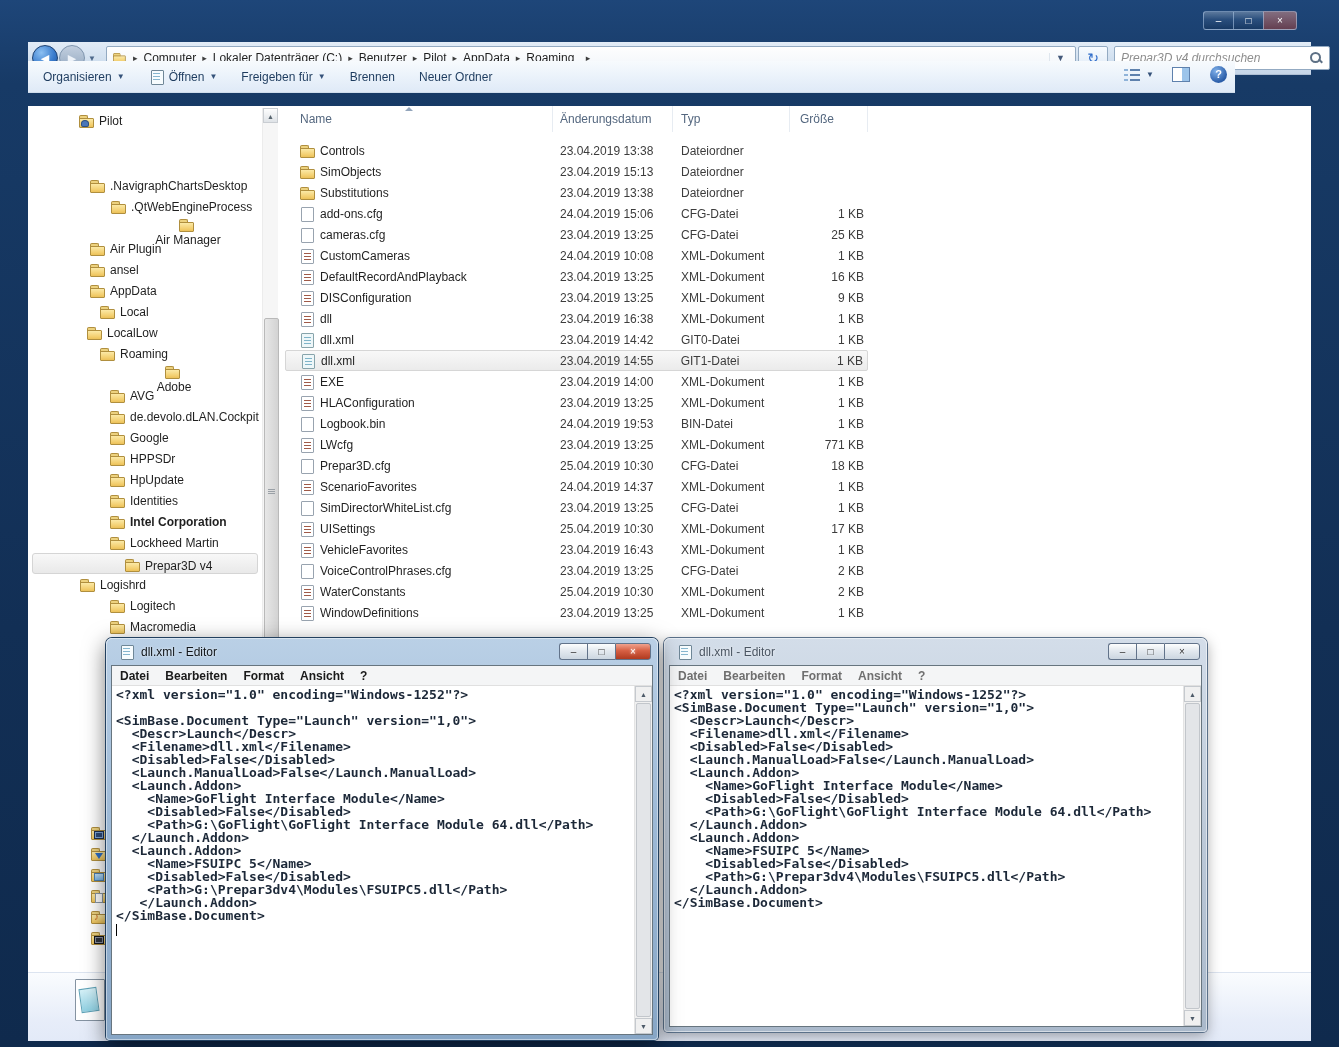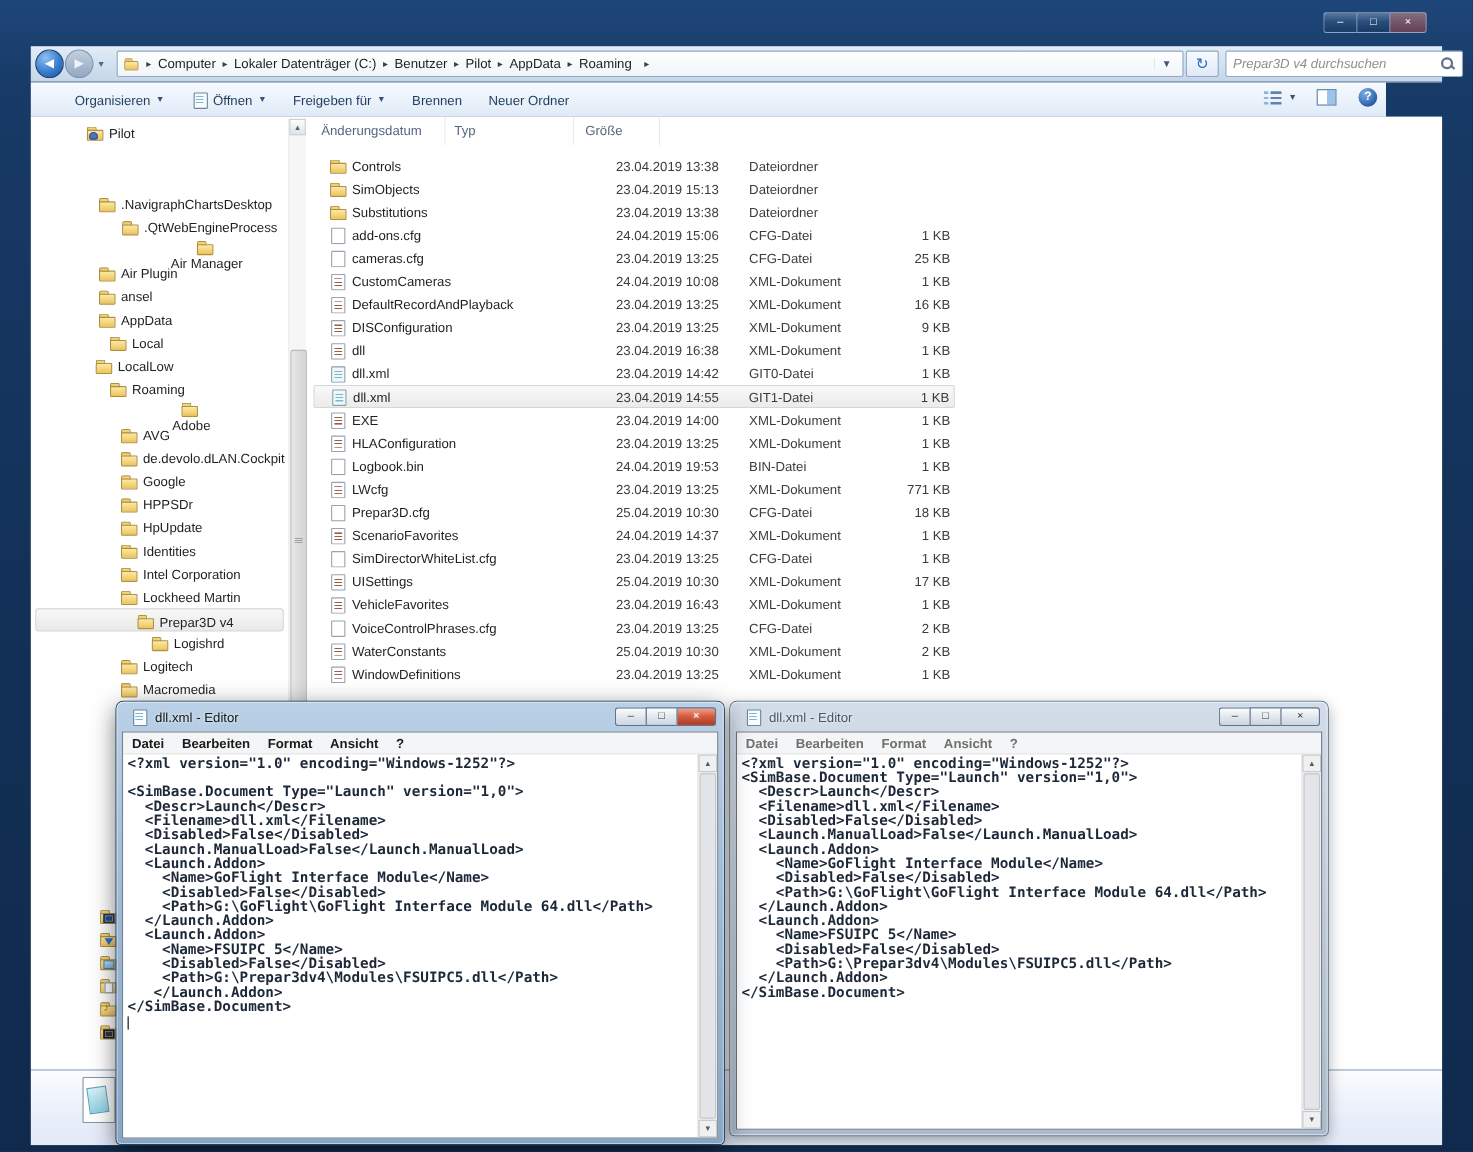--- a/index.html
+++ b/index.html
@@ -36,23 +36,23 @@
                text-align:center;line-height:22px;font-size:14px;color:#2d6bc9;}
   .searchbox{position:absolute;left:1086px;top:4px;width:216px;height:24px;box-sizing:border-box;
              background:#fff;border:1px solid #93aac2;border-radius:2px;display:flex;align-items:center;
              padding:0 6px;font-size:12px;}
   .search-ph{flex:1;font-style:italic;color:#8e8e8e;white-space:nowrap;overflow:hidden;}
   .mag{position:relative;width:14px;height:14px;}
   .mag::before{content:"";position:absolute;left:1px;top:1px;width:7px;height:7px;border:2px solid #5d7085;border-radius:50%;}
   .mag::after{content:"";position:absolute;left:9px;top:9px;width:5px;height:2px;background:#5d7085;transform:rotate(45deg);}
 
   
-  .toolbar{position:absolute;left:28px;top:75px;width:1207px;height:31px;
+  .toolbar{position:absolute;left:28px;top:61px;width:1207px;height:31px;
            background:linear-gradient(180deg,#f7fafd,#ecf3fb 45%,#dfeaf7);border-bottom:1px solid #d0ddec;
-           display:flex;align-items:center;font-size:12px;color:#1e3c5f;padding-left:25px;}
+           display:flex;align-items:center;font-size:12px;color:#1e3c5f;}
   .tb-item{display:flex;align-items:center;padding:0 9px;height:22px;margin-left:6px;white-space:nowrap;}
   .tb-chev{font-size:8px;color:#35527a;margin-left:5px;}
   .tb-right{position:absolute;right:8px;top:5px;display:flex;align-items:center;}
   .view-icon{width:17px;height:14px;background:
       repeating-linear-gradient(180deg,#5e81ad 0 2px,transparent 2px 5px) 6px 1px/10px 12px no-repeat,
       repeating-linear-gradient(180deg,#8fb3d9 0 2px,transparent 2px 5px) 0 1px/4px 12px no-repeat;}
   .pane-icon{width:16px;height:13px;border:1px solid #5e81ad;background:linear-gradient(90deg,#fff 55%,#9cc4ea 55%);margin:0 12px 0 18px;}
   .help-icon{width:17px;height:17px;border-radius:50%;background:radial-gradient(circle at 35% 30%,#7fb0ea,#2a5da8 70%);
              color:#fff;font-size:11px;font-weight:bold;text-align:center;line-height:17px;margin-left:8px;}
 
@@ -374,42 +374,42 @@
           <span class="tlabel">HpUpdate</span>
         </div>
 
         <div class="tree-item" style="padding-left: 81px;">
           <span class="icn i-folder">
             <b class="ovl"></b>
           </span>
           <span class="tlabel">Identities</span>
         </div>
 
-        <div class="tree-item" style="padding-left: 81px;">
+        <div class="tree-item" style="padding-left: 81px; font-weight: bold;">
           <span class="icn i-folder">
             <b class="ovl"></b>
           </span>
           <span class="tlabel">Intel Corporation</span>
         </div>
 
         <div class="tree-item" style="padding-left: 81px;">
           <span class="icn i-folder">
             <b class="ovl"></b>
           </span>
           <span class="tlabel">Lockheed Martin</span>
         </div>
 
         <div class="tree-item selected" style="padding-left: 91px; align-items: flex-end;">
           <span class="icn i-folder">
             <b class="ovl"></b>
           </span>
           <span class="tlabel">Prepar3D v4</span>
         </div>
 
-        <div class="tree-item" style="padding-left: 109px;">
+        <div class="tree-item" style="padding-left: 51px;">
           <span class="icn i-folder">
             <b class="ovl"></b>
           </span>
           <span class="tlabel">Logishrd</span>
         </div>
 
         <div class="tree-item" style="padding-left: 81px;">
           <span class="icn i-folder">
             <b class="ovl"></b>
           </span>
@@ -485,20 +485,24 @@
       </div>
 
     <div class="tree-scroll">
       <div class="ts-arrow">▲</div>
       <div class="ts-thumb">
           <div class="ts-grip"></div>
         </div>
     </div>
 
     <div class="lh">
+      <div class="hc h-name">
+        <i class="sort-up"></i>
+        <span>Name</span>
+      </div>
       <div class="hc h-date">
         <span>Änderungsdatum</span>
       </div>
       <div class="hc h-type">
         <span>Typ</span>
       </div>
       <div class="hc h-size">
         <span>Größe</span>
       </div>
     </div>

